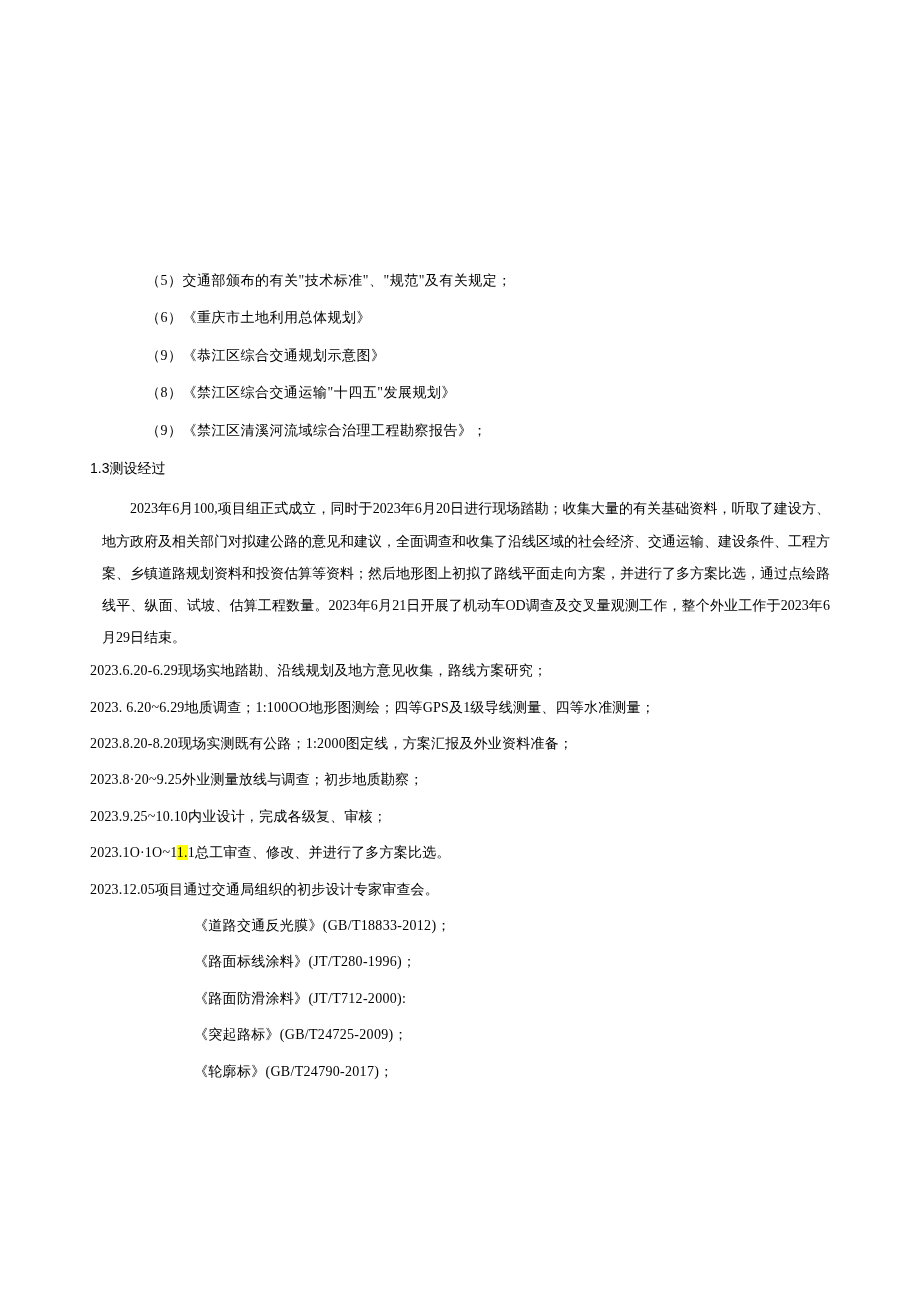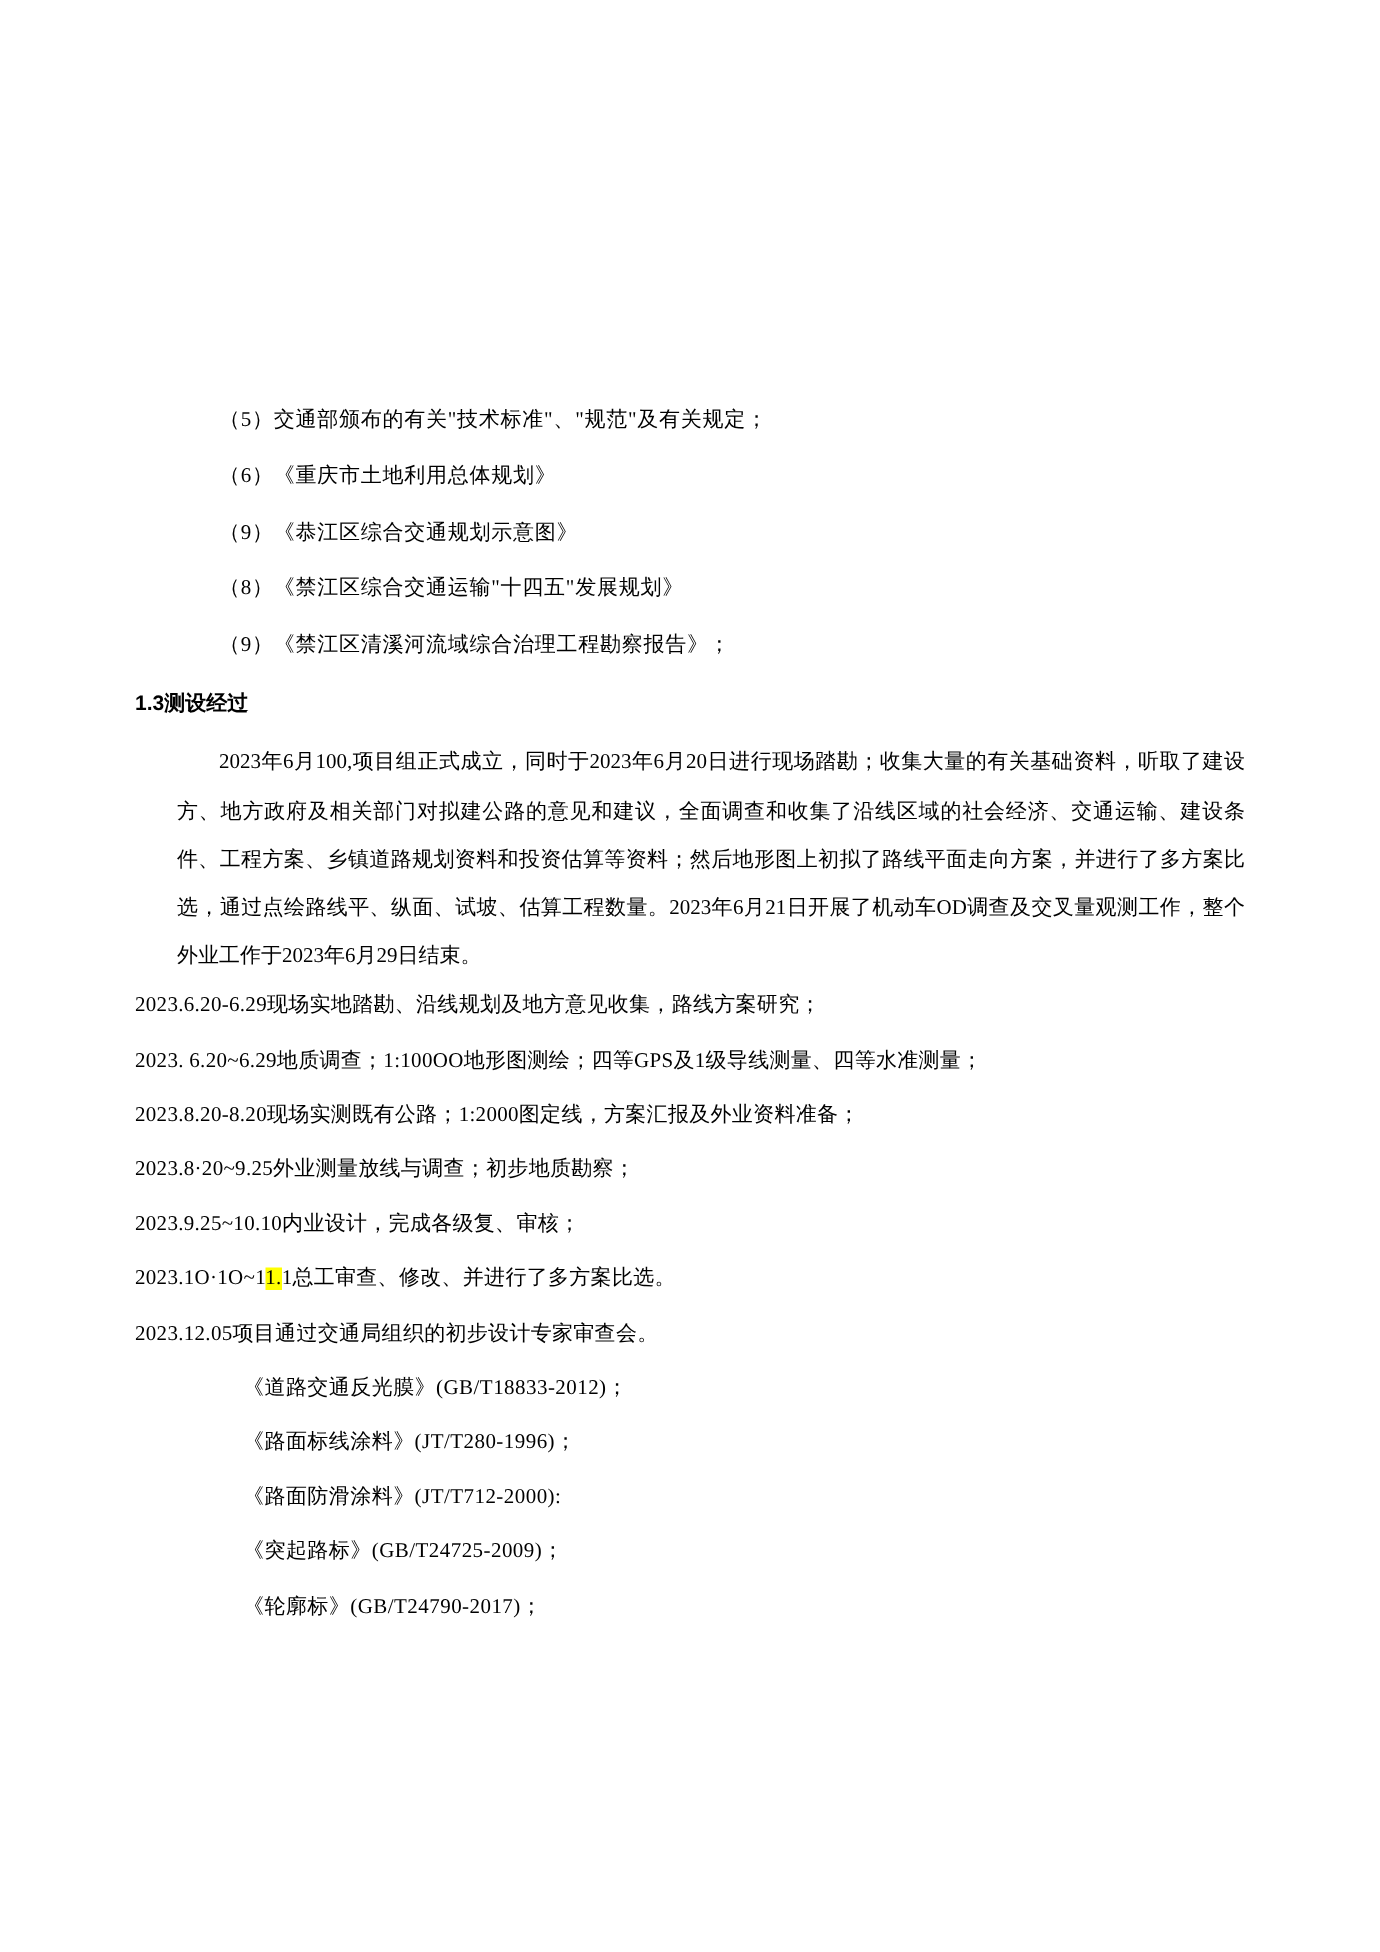--- a/index.html
+++ b/index.html
@@ -12,43 +12,43 @@
       color: #000000;
       padding: 270px 90px 60px 90px;
       line-height: 1.6;
     }
     .item-line {
       margin-left: 56px;
       margin-bottom: 15px;
       letter-spacing: 0.5px;
     }
     .sec-heading {
-      font-weight: bold;
+      font-weight: normal;
       margin-top: 12px;
       margin-bottom: 14px;
       font-family: "SimHei", "黑体", sans-serif;
     }
     .paragraph {
       text-indent: 2em;
-      margin-left: 28px;
+      margin-left: 12px;
       margin-right: 0;
       line-height: 2.3;
       text-align: justify;
       margin-bottom: 6px;
       font-family: Liberation Serif, serif;
     }
     .sched-line {
       margin-bottom: 14px;
       letter-spacing: 0.2px;
     }
     .hl {
       background-color: #ffff00;
     }
     .ref-line {
-      margin-left: 72px;
+      margin-left: 104px;
       margin-bottom: 14px;
       letter-spacing: 0.3px;
     }
   </style>
 </head>
 <body>
 
 <div class="item-line">（5）交通部颁布的有关"技术标准"、"规范"及有关规定；</div>
 <div class="item-line">（6）《重庆市土地利用总体规划》</div>
 <div class="item-line">（9）《恭江区综合交通规划示意图》</div>

